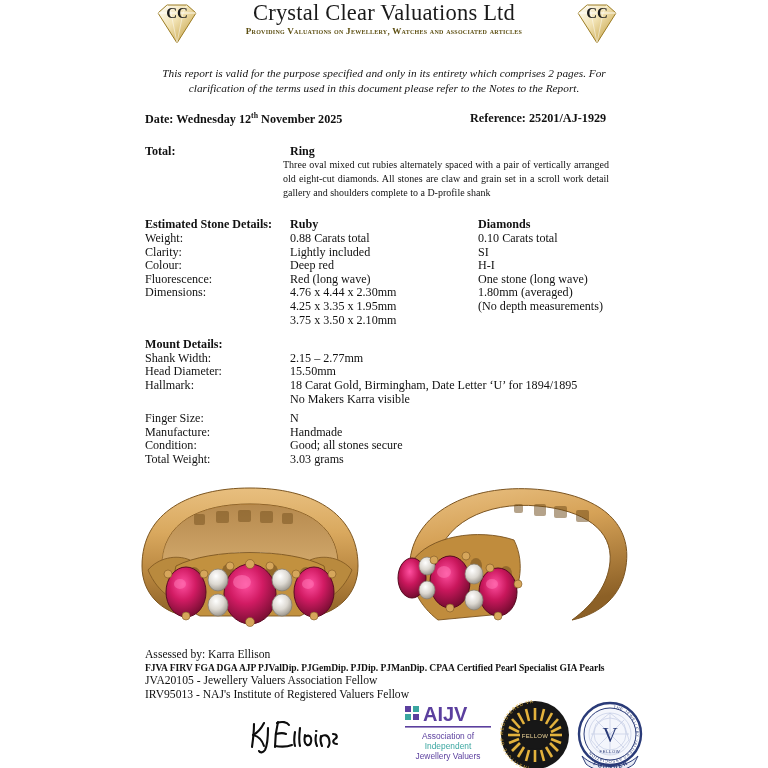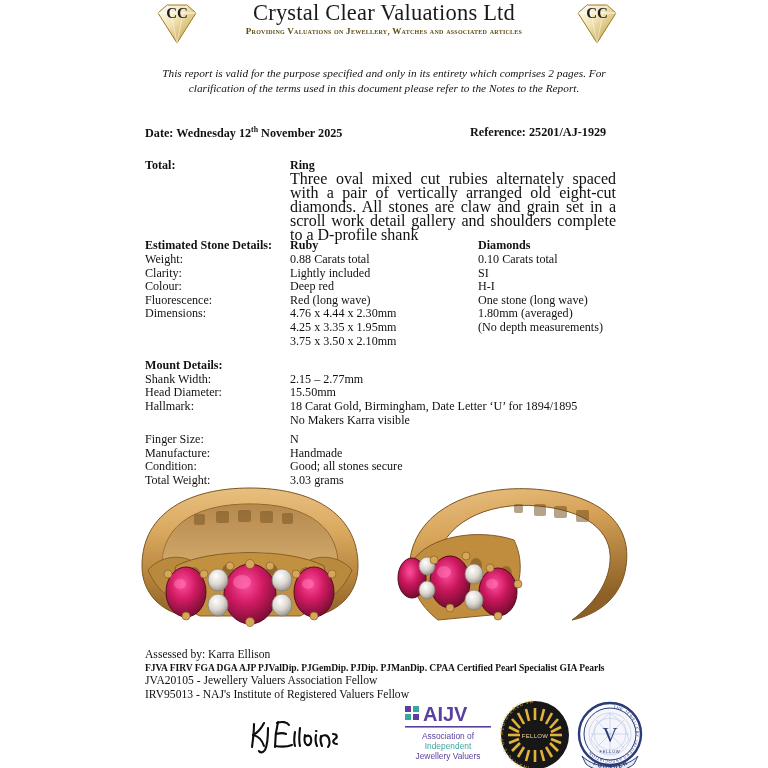--- a/index.html
+++ b/index.html
@@ -78,21 +78,21 @@
     text-align: center;
     font-style: italic;
     font-size: 11.3px;
     line-height: 1.32;
     color: #131313;
   }
 
   
   .dateline {
     position: relative;
-    margin-top: 29px;
+    margin-top: 15px;
     height: 16px;
     font-weight: bold;
     font-size: 12.2px;
   }
   .dateline .date { position: absolute; left: 145px; white-space: nowrap; }
   .dateline .ref  { position: absolute; left: 470px; white-space: nowrap; }
   sup.ord { font-size: .64em; vertical-align: super; }
 
   
   .section { position: relative; }
@@ -118,28 +118,28 @@
     left: 478px;
     width: 175px;
     white-space: nowrap;
   }
   .bold { font-weight: bold; }
 
   
   .item-block { margin-top: 18px; }
   .item-desc {
     position: absolute;
-    left: 290px;
+    left: 283px;
     width: 326px;
     text-align: justify;
-    font-size: 16px;
+    font-size: 10px;
     line-height: 13.9px;
   }
 
-  .stone-section { margin-top: 9px; }
+  .stone-section { margin-top: 2px; }
   .mount-section { margin-top: 11px; }
   .gap { height: 6px; }
 
   .wide-val {
     position: absolute;
     left: 290px;
     width: 340px;
     white-space: nowrap;
   }
 

